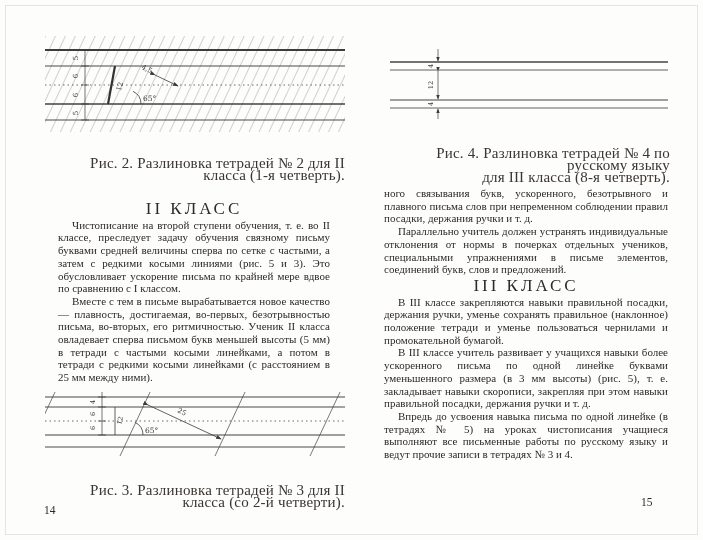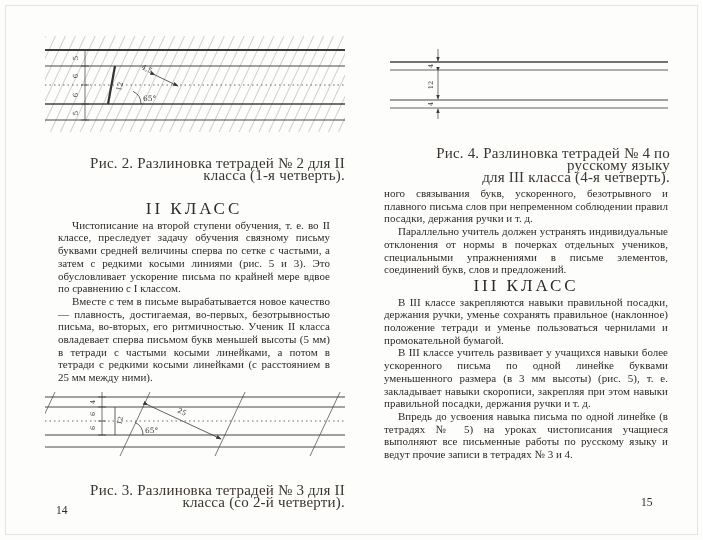--- a/index.html
+++ b/index.html
@@ -105,21 +105,21 @@
 
       <line x1="103" y1="13" x2="176" y2="47" stroke="#3a3a3a" stroke-width="0.8" marker-start="url(#ar3)" marker-end="url(#ar3)"></line>
       <text font-size="7" text-anchor="middle" transform="rotate(25 136 22)" x="136" y="22">25</text>
 
       <path d="M 98 43 A 14 14 0 0 0 89.9 30.3" fill="none" stroke="#3a3a3a" stroke-width="0.8"></path>
       <text font-size="7.5" x="100" y="41">65°</text>
     </svg>
   </figure>
   <div class="figcap" style="left:45px;top:464px;width:300px;">Рис. 3. Разлиновка тетрадей № 3 для II класса (со 2-й четверти).</div>
 
-  <div class="pagenum" style="left:56px;top:504px;">14</div>
+  <div class="pagenum" style="left:44px;top:504px;">14</div>
 
   <figure class="fig" style="left:390px;top:46px;">
     <svg width="278" height="74" viewBox="0 0 278 74">
       <defs>
         <marker id="ar4" viewBox="0 0 8 8" refX="7" refY="4" markerWidth="7" markerHeight="7" orient="auto">
           <path d="M0,1 L8,4 L0,7 z" fill="#3a3a3a"></path>
         </marker>
       </defs>
       <line x1="0" y1="16" x2="278" y2="16" stroke="#444444" stroke-width="1.3"></line>
       <line x1="0" y1="24" x2="278" y2="24" stroke="#4e4e4e" stroke-width="0.9"></line>
@@ -128,21 +128,21 @@
       <line x1="48" y1="3" x2="48" y2="15" stroke="#3a3a3a" stroke-width="0.7" marker-end="url(#ar4)"></line>
       <text font-size="6.5" text-anchor="middle" transform="rotate(-90 43 20)" x="43" y="20">4</text>
       <line x1="48" y1="25" x2="48" y2="53" stroke="#3a3a3a" stroke-width="0.7" marker-start="url(#ar4)" marker-end="url(#ar4)"></line>
       <text font-size="6.5" text-anchor="middle" transform="rotate(-90 43 39)" x="43" y="39">12</text>
       <text font-size="6.5" text-anchor="middle" transform="rotate(-90 43 58)" x="43" y="58">4</text>
       <line x1="48" y1="73" x2="48" y2="63" stroke="#3a3a3a" stroke-width="0.7" marker-end="url(#ar4)"></line>
     </svg>
   </figure>
   <div class="figcap" style="left:388px;top:127px;width:282px;">
     <div>Рис. 4. Разлиновка тетрадей № 4 по русскому языку</div>
-    <div>для III класса (4-я четверть).</div>
+    <div>для III класса (8-я четверть).</div>
   </div>
 
   <div class="col" style="left:384px;top:159px;width:284px;">
     <p class="noindent">ного связывания букв, ускоренного, безотрывного и плавного письма слов при непременном соблюдении правил посадки, держания ручки и т. д.</p>
     <p>Параллельно учитель должен устранять индивидуальные отклонения от нормы в почерках отдельных учеников, специальными упражнениями в письме элементов, соединений букв, слов и предложений.</p>
     <h2 class="classhead">III КЛАСС</h2>
     <p>В III классе закрепляются навыки правильной посадки, держания ручки, уменье сохранять правильное (наклонное) положение тетради и уменье пользоваться чернилами и промокательной бумагой.</p>
     <p>В III классе учитель развивает у учащихся навыки более ускоренного письма по одной линейке буквами уменьшенного размера (в 3 мм высоты) (рис. 5), т. е. закладывает навыки скорописи, закрепляя при этом навыки правильной посадки, держания ручки и т. д.</p>
     <p>Впредь до усвоения навыка письма по одной линейке (в тетрадях № 5) на уроках чистописания учащиеся выполняют все письменные работы по русскому языку и ведут прочие записи в тетрадях № 3 и 4.</p>
   </div>

